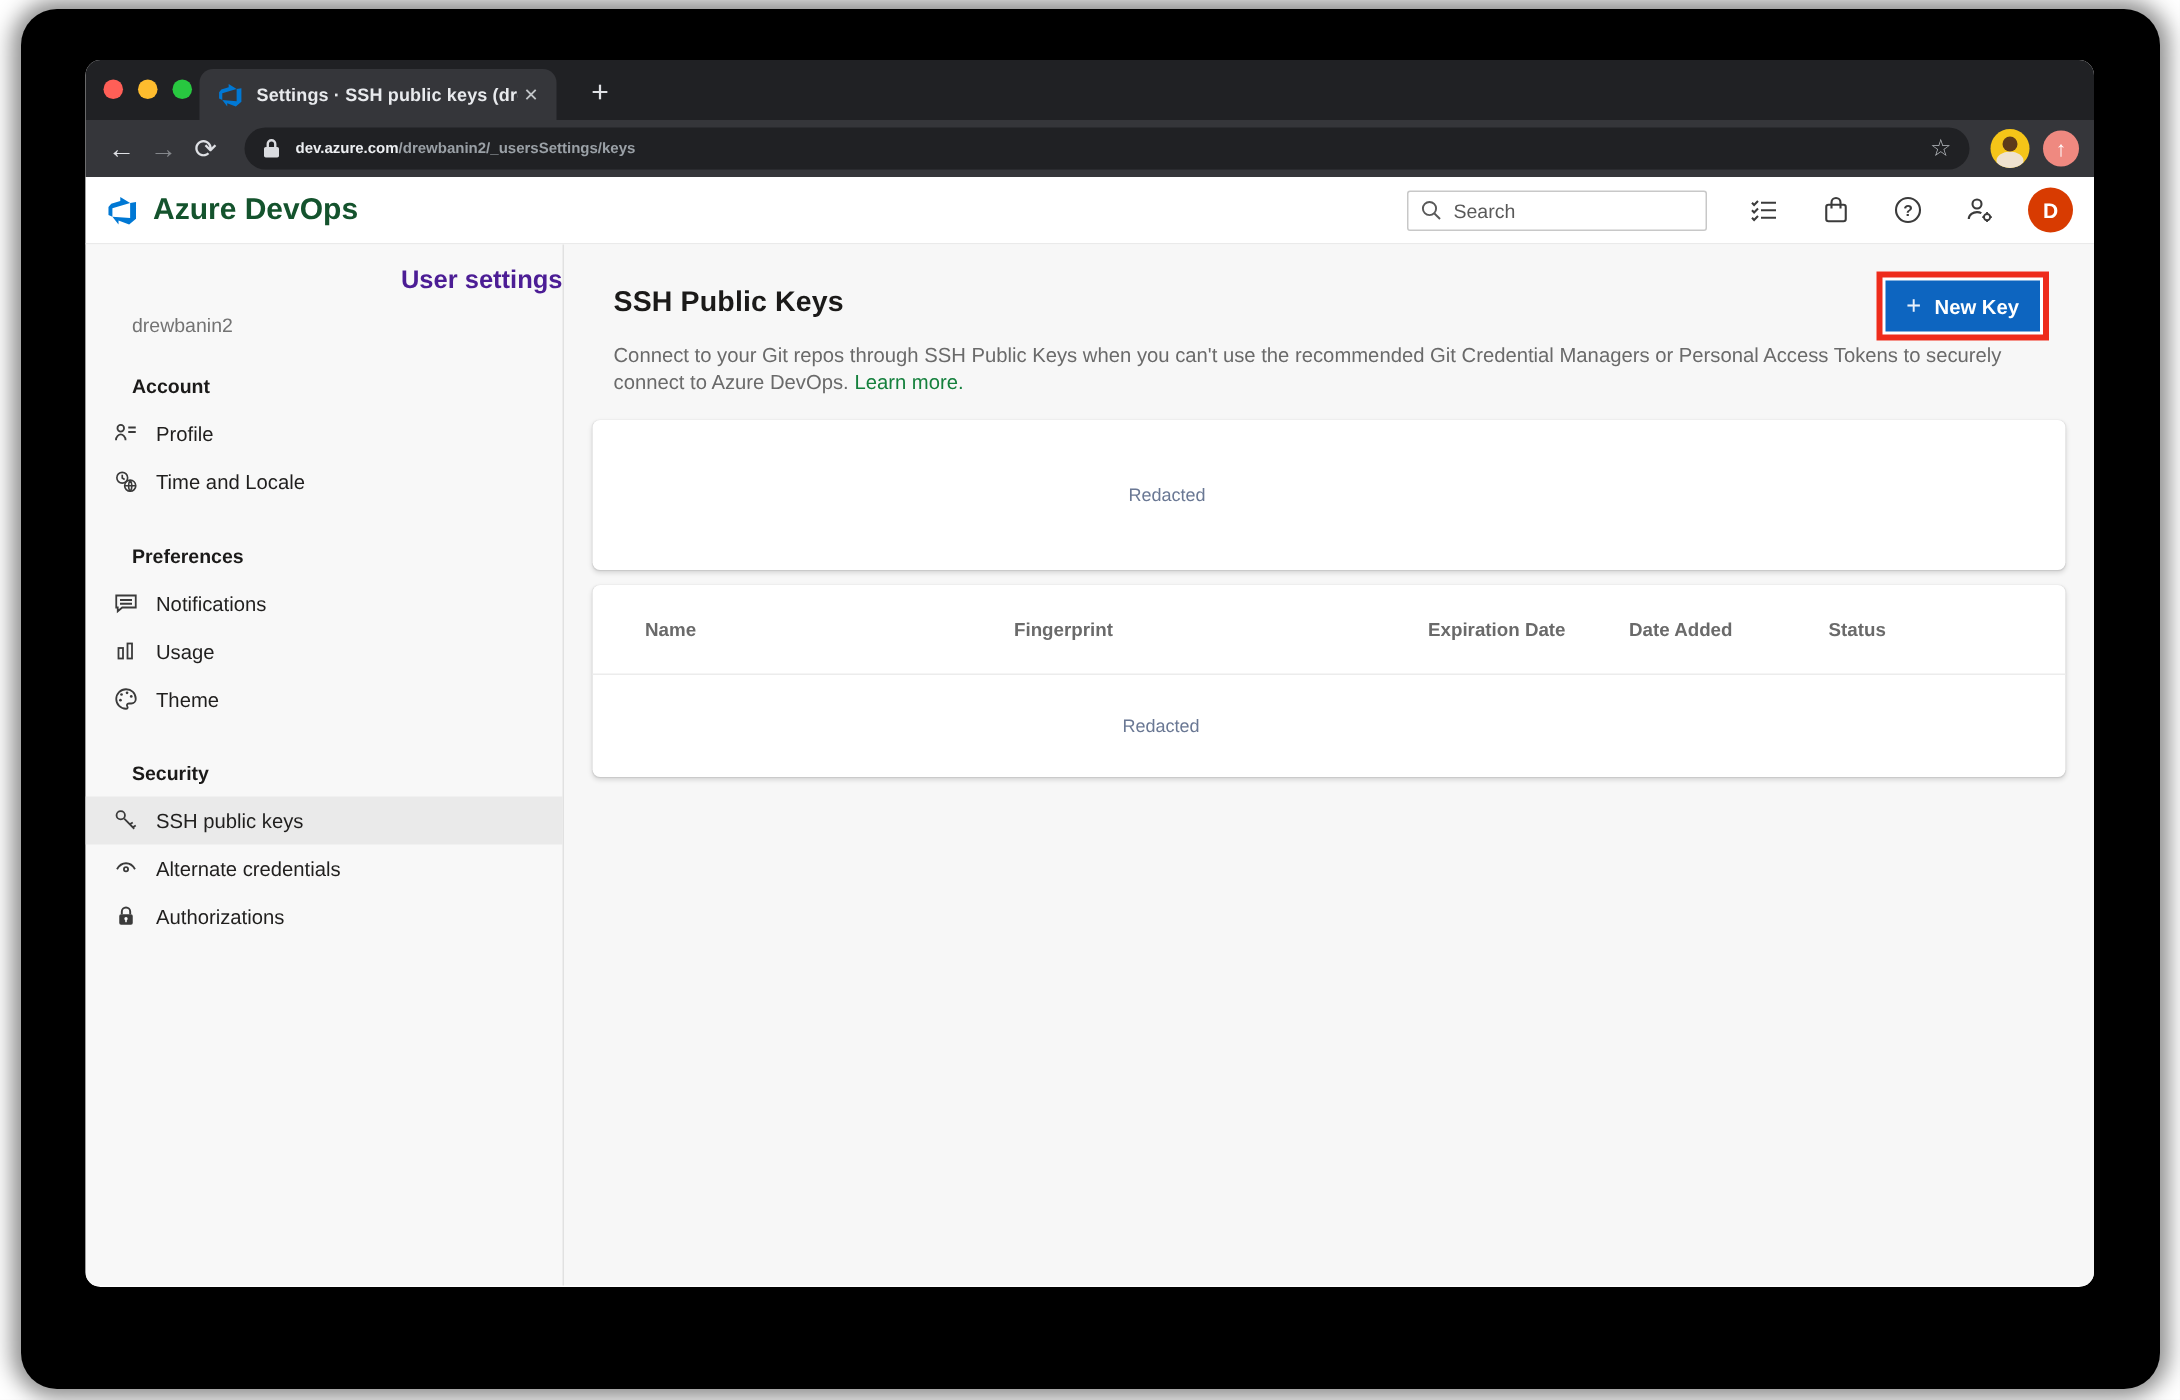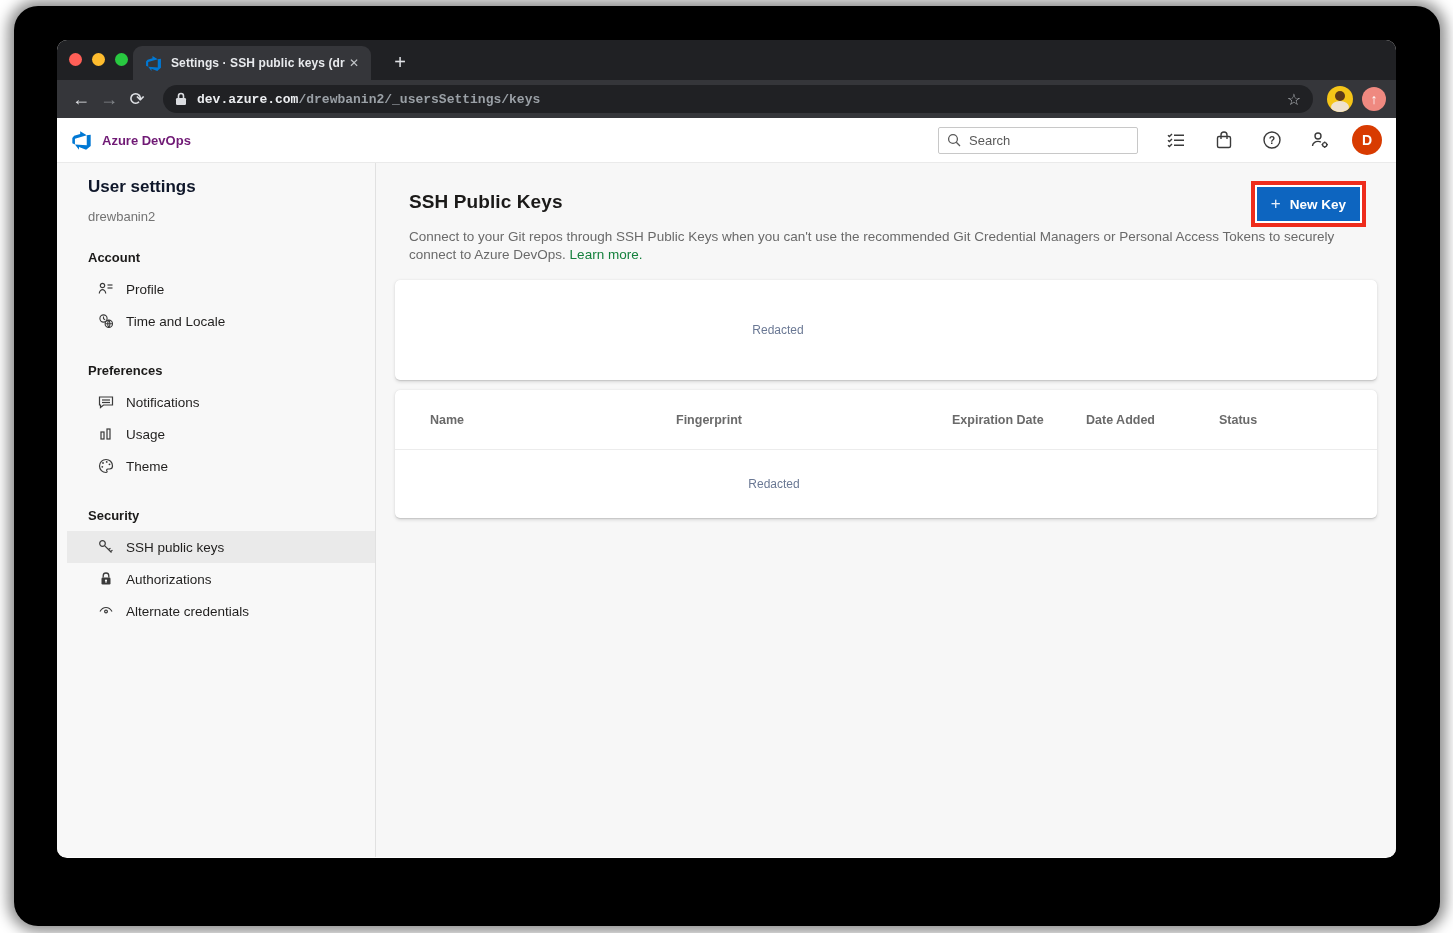--- a/index.html
+++ b/index.html
@@ -17,49 +17,49 @@
   .tab-title { color:#e8eaed; font-size:12px; margin-left:9px; white-space:nowrap; overflow:hidden; flex:1; font-weight:bold; letter-spacing:.1px; }
   .tab-close { color:#c3c6c9; font-size:12px; width:18px; height:18px; line-height:18px; text-align:center; border-radius:50%; flex:0 0 auto; cursor:default; }
   .newtab-btn { position:absolute; left:330px; top:10px; color:#dfe1e5; font-size:20px; width:26px; height:26px; line-height:24px; text-align:center; font-weight:300; }
 
   
   .toolbar { height:38px; background:#35363a; display:flex; align-items:center; padding:0 10px; }
   .nav-ico { color:#dfe1e5; font-size:18px; width:30px; height:28px; line-height:28px; text-align:center; }
   .nav-ico.disabled { color:#84878b; }
   .omnibox { height:28px; flex:0 0 auto; width:1150px; margin-left:12px; background:#202124; border-radius:14px; display:flex; align-items:center; padding:0 12px; }
   .lock-icon { width:12px; height:14px; margin-right:10px; }
-  .url { font-size:13px; white-space:nowrap; overflow:hidden; flex:1;font-family:Liberation Mono, monospace; }
+  .url { font-size:10px; white-space:nowrap; overflow:hidden; flex:1; }
   .url .domain { color:#eceef1; font-weight:bold; }
   .url .path { color:#9aa0a6; font-weight:bold; }
   .star { color:#b9bdc1; font-size:16px; margin-left:8px; }
   .chrome-avatar { width:26px; height:26px; border-radius:50%; background:#f5c518; margin-left:14px; position:relative; overflow:hidden; flex:0 0 auto; }
   .chrome-avatar .head { position:absolute; left:8px; top:5px; width:10px; height:10px; border-radius:50%; background:#5d3a1a; }
   .chrome-avatar .body { position:absolute; left:4px; top:15px; width:18px; height:12px; border-radius:50%; background:#efe2cf; }
   .update-badge { width:24px; height:24px; border-radius:50%; background:#ef8980; margin-left:9px; color:#fff; font-size:14px; line-height:24px; text-align:center; font-weight:bold; flex:0 0 auto; }
 
   
   .app-header { height:45px; background:#fff; border-bottom:1px solid #eaeaea; display:flex; align-items:center; padding:0 14px; }
   .brand { display:flex; align-items:center; gap:10px; }
   .brand-logo { width:21px; height:21px; }
-  .brand-name { color:#701a75; font-weight:bold; font-size:13px; }
+  .brand-name { color:#14532d; font-weight:bold; font-size:20px; }
   .header-right { margin-left:auto; display:flex; align-items:center; }
   .searchbox { width:200px; height:27px; border:1px solid #c8c8c8; border-radius:2px; background:#fff; display:flex; align-items:center; padding:0 8px; }
   .searchbox svg { flex:0 0 auto; }
   .searchbox input { border:none; outline:none; font-size:13px; color:#333; width:150px; margin-left:8px; font-family:"Liberation Sans",sans-serif; background:transparent; }
   .searchbox input::placeholder { color:#595959; opacity:1; }
   .hdr-ico { width:20px; height:20px; margin-left:28px; color:#3b3b3b; }
   .app-avatar { width:30px; height:30px; border-radius:50%; background:#d83b01; color:#fff; font-size:14px; font-weight:bold; text-align:center; line-height:30px; margin-left:22px; }
 
   
   .body { display:flex; height:694px; }
   .sidebar { width:319px; background:#f8f8f8; border-right:1px solid #e1e1e1; padding-top:14px; flex:0 0 auto; }
-  .sb-title { font-size:17px; font-weight:bold; color:#0f172a; margin:0 0 0 31px; }
+  .sb-title { font-size:17px; font-weight:bold; color:#4c1d95; margin:0 0 0 31px;text-align:right; }
   .sb-user { font-size:13px; color:#737373; margin:12px 0 0 31px; }
   .sb-section { font-size:13px; font-weight:bold; color:#1b1a19; margin:26px 0 8px 31px; }
-  .sb-item { height:32px; display:flex; align-items:center; padding-left:31px; font-size:13.5px; color:#201f1e; cursor:pointer;margin-left:10px; }
+  .sb-item { height:32px; display:flex; align-items:center; padding-left:19px; font-size:13.5px; color:#201f1e; cursor:pointer; }
   .sb-item.selected { background:#eaeaea; }
   .sb-ico { width:16px; height:16px; flex:0 0 auto; margin-right:12px; color:#3b3b3b; }
 
   .main { flex:1; background:#f7f7f7; position:relative; padding:0 19px; }
   .main h1 { font-size:19px; font-weight:bold; color:#1b1a19; padding-top:28px; margin-left:14px; letter-spacing:.1px; }
   .desc { margin:15px 0 0 14px; width:950px; font-size:13.5px; line-height:17.5px; color:#6a6a6a; }
   .desc a { color:#15803d; text-decoration:none; }
   .newkey-frame { position:absolute; top:18px; right:30px; border:4px solid #ee2c1c; background:#fff; padding:2px; }
   .newkey-btn { background:#0d65c0; color:#fff; border:none; height:34px; min-width:100px; padding:0 14px; font-size:13.5px; font-weight:bold; font-family:"Liberation Sans",sans-serif; display:flex; align-items:center; gap:9px; cursor:pointer; }
   .newkey-btn .plus { font-size:17px; font-weight:normal; color:#e8f0fb; }
@@ -232,35 +232,35 @@
         <svg class="sb-ico" viewBox="0 0 16 16">
             <g stroke="#3b3b3b" stroke-width="1.2" fill="none">
               <circle cx="4.5" cy="4.5" r="2.8"></circle>
               <path d="M6.8 6.8l6.7 6.7M10.5 10.5l2-1.2M12.5 12.5l2-1.2"></path>
             </g>
           </svg>
         <span>SSH public keys</span>
       </div>
       <div class="sb-item">
         <svg class="sb-ico" viewBox="0 0 16 16">
+            <g stroke="#3b3b3b" stroke-width="1.2" fill="none">
+              <path d="M2 8.5C3.5 5.8 5.6 4.5 8 4.5s4.5 1.3 6 4"></path>
+              <circle cx="8" cy="8.5" r="1.4"></circle>
+            </g>
+          </svg>
+        <span>Alternate credentials</span>
+      </div>
+      <div class="sb-item">
+        <svg class="sb-ico" viewBox="0 0 16 16">
             <path d="M5.2 6.5V4.8a2.8 2.8 0 0 1 5.6 0v1.7" fill="none" stroke="#3b3b3b" stroke-width="1.3"></path>
             <rect x="3.5" y="6.5" width="9" height="7" rx="1.2" fill="#3b3b3b"></rect>
             <circle cx="8" cy="9.5" r="1.1" fill="#fff"></circle>
             <rect x="7.5" y="9.8" width="1" height="2" fill="#fff"></rect>
           </svg>
         <span>Authorizations</span>
-      </div>
-      <div class="sb-item">
-        <svg class="sb-ico" viewBox="0 0 16 16">
-            <g stroke="#3b3b3b" stroke-width="1.2" fill="none">
-              <path d="M2 8.5C3.5 5.8 5.6 4.5 8 4.5s4.5 1.3 6 4"></path>
-              <circle cx="8" cy="8.5" r="1.4"></circle>
-            </g>
-          </svg>
-        <span>Alternate credentials</span>
       </div>
     </div>
 
     <div class="main">
       <h1>SSH Public Keys</h1>
       <p class="desc"><span>Connect to your Git repos through SSH Public Keys when you can't use the recommended Git Credential Managers or Personal Access Tokens to securely connect to Azure DevOps.</span> <a href="#">Learn more.</a></p>
 
       <div class="newkey-frame">
         <button class="newkey-btn">
           <span class="plus">+</span>

